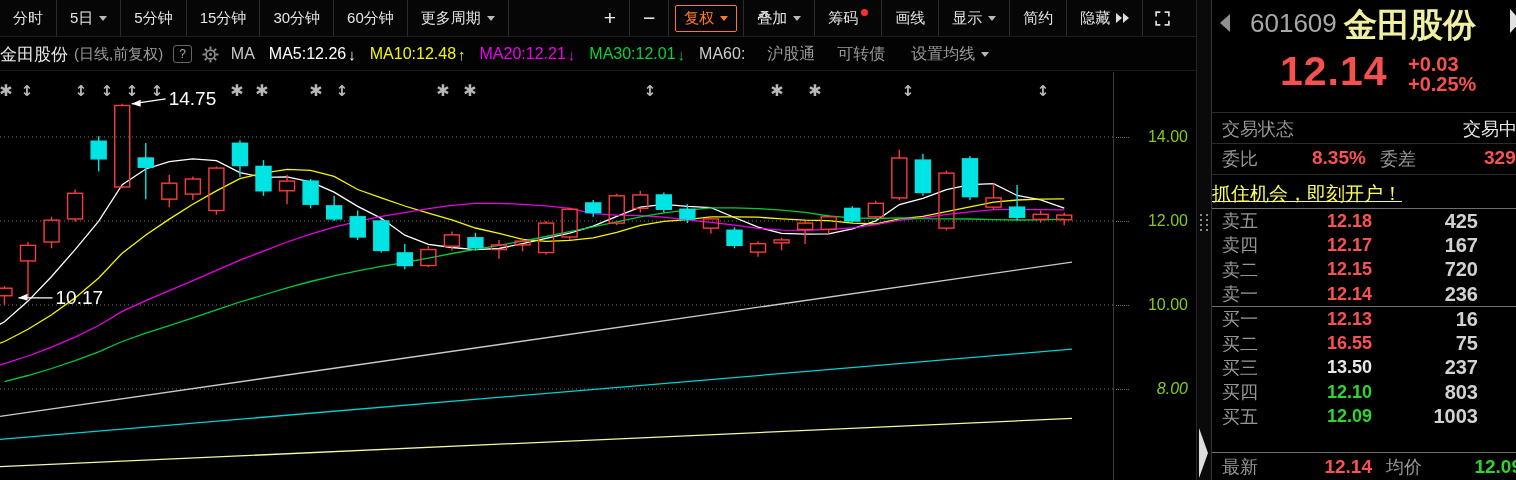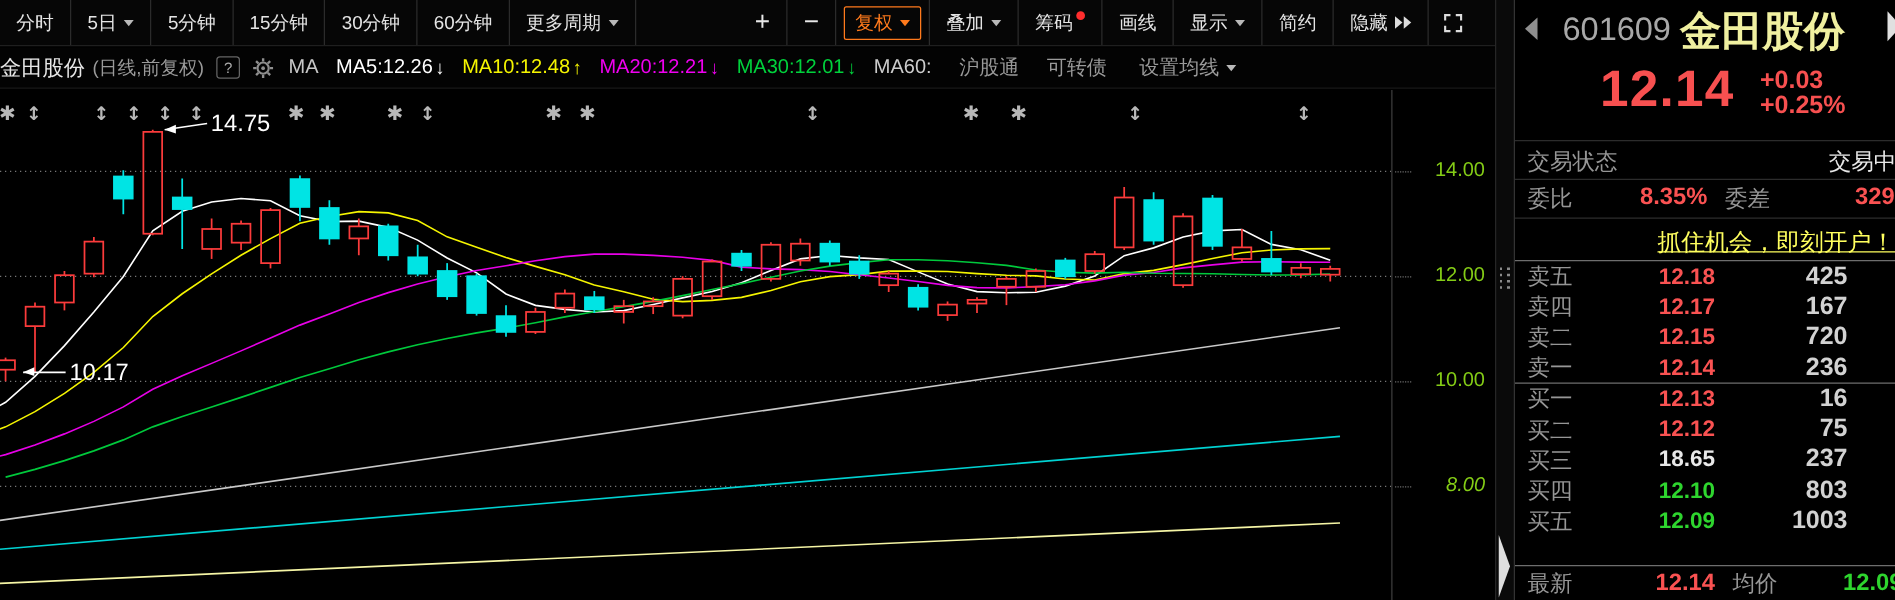--- a/index.html
+++ b/index.html
@@ -106,21 +106,21 @@
   .p-chg{position:absolute;left:196px;top:53px;font-size:20px;font-weight:bold;color:#f75050;}
   .p-pct{position:absolute;left:196px;top:73px;font-size:20px;font-weight:bold;color:#f75050;}
   .p-row-label{color:#969696;font-size:18px;}
   .tr-status-label{position:absolute;left:10px;top:117px;}
   .tr-status{position:absolute;left:251px;top:117px;color:#e8e8e8;font-size:18px;white-space:nowrap;}
   .wb-label{position:absolute;left:10px;top:147px;}
   .wb-val{position:absolute;left:100px;top:147px;color:#fa5252;font-size:19px;font-weight:bold;text-align:center;}
   .wc-label{position:absolute;left:168px;top:147px;}
   .wc-val{position:absolute;left:272px;top:147px;color:#fa5252;font-size:19px;font-weight:bold;white-space:nowrap;}
   .promo{
-    position:absolute;left:0;top:181px;width:100%;text-align:right;
+    position:absolute;left:0;top:181px;width:100%;text-align:left;
     color:#ffff5e;font-size:19px;text-decoration:underline;cursor:pointer;font-family:Liberation Serif, serif;
   }
   #orderbook{position:absolute;left:0;top:209px;width:100%;}
   .ob-row{display:flex;align-items:center;height:24.3px;}
   .ob-label{width:62px;padding-left:10px;color:#969696;font-size:18px;}
   .ob-price{width:88px;text-align:right;font-size:18px;font-weight:bold;}
   .ob-vol{flex:1;text-align:right;padding-right:38px;color:#d2d2d2;font-size:20px;font-weight:bold;}
   #latest-row{position:absolute;left:0;top:454px;width:100%;display:flex;align-items:center;height:26px;}
   .lt-label{width:62px;padding-left:10px;color:#969696;font-size:18px;}
   .lt-val{width:88px;text-align:right;font-size:19px;font-weight:bold;}
@@ -492,26 +492,26 @@
         <span class="ob-vol">236</span>
       </div>
       <div class="p-divider bright" style="position: static;"></div>
       <div class="ob-row">
         <span class="ob-label">买一</span>
         <span class="ob-price" style="color:#fa5252">12.13</span>
         <span class="ob-vol">16</span>
       </div>
       <div class="ob-row">
         <span class="ob-label">买二</span>
-        <span class="ob-price" style="color:#fa5252">12.12</span>
+        <span class="ob-price" style="color:#fa5252">16.55</span>
         <span class="ob-vol">75</span>
       </div>
       <div class="ob-row">
         <span class="ob-label">买三</span>
-        <span class="ob-price" style="color:#e8e8e8">18.65</span>
+        <span class="ob-price" style="color:#e8e8e8">13.50</span>
         <span class="ob-vol">237</span>
       </div>
       <div class="ob-row">
         <span class="ob-label">买四</span>
         <span class="ob-price" style="color:#2ed52e">12.10</span>
         <span class="ob-vol">803</span>
       </div>
       <div class="ob-row">
         <span class="ob-label">买五</span>
         <span class="ob-price" style="color:#2ed52e">12.09</span>

